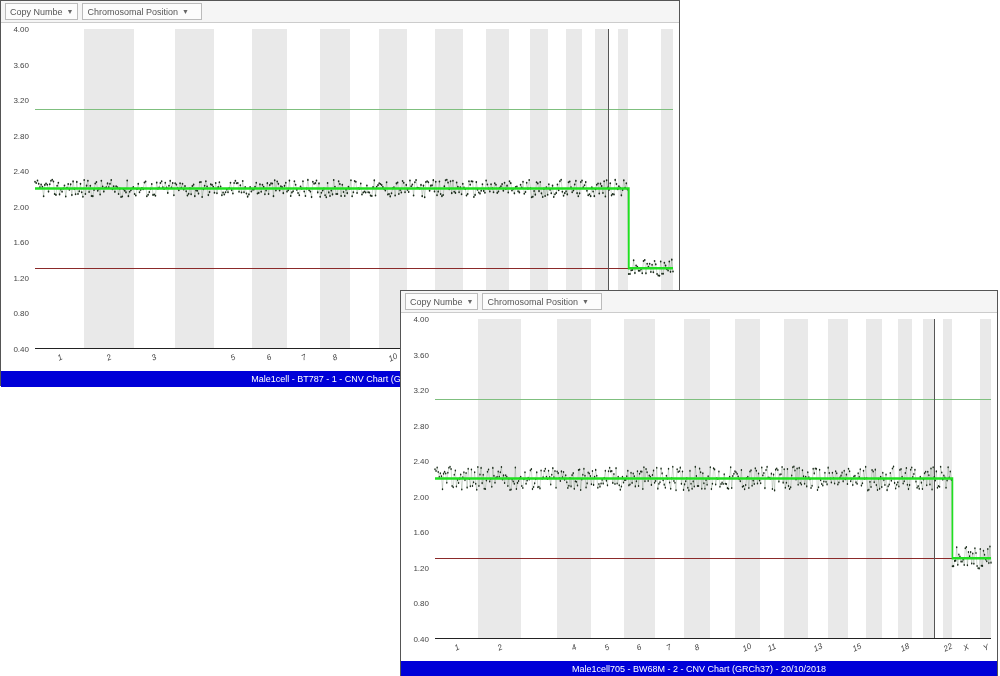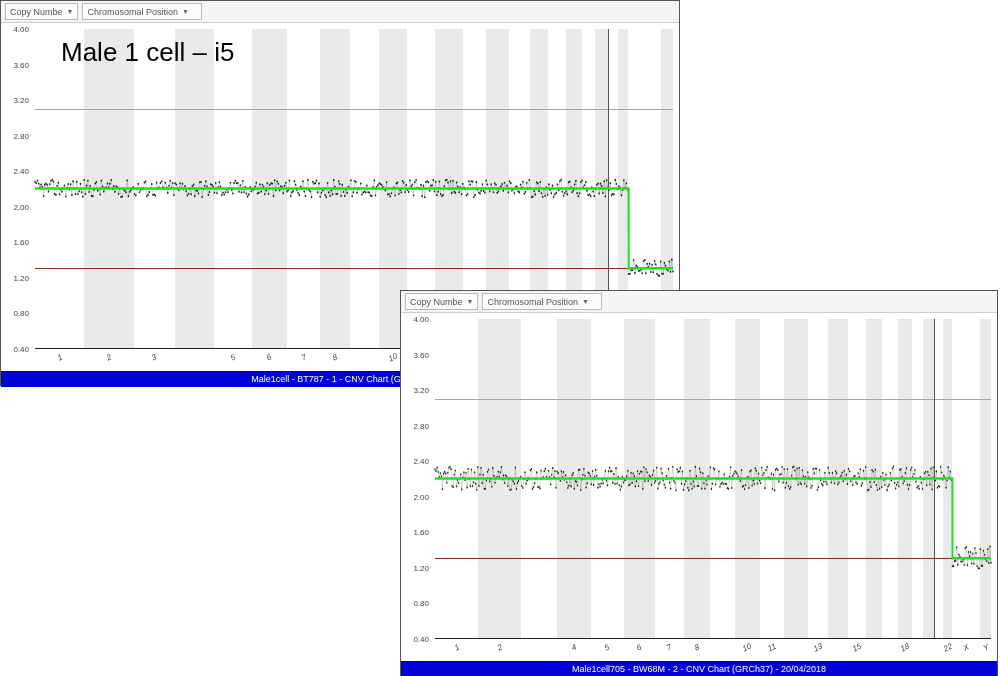--- a/index.html
+++ b/index.html
@@ -704,21 +704,20 @@
           <circle cx="986.5" cy="293.2" r="1.3" fill="#1a2a1a"></circle>
           <circle cx="988.4" cy="296.7" r="1.3" fill="#1a2a1a"></circle>
           <circle cx="990.4" cy="301.2" r="1.3" fill="#1a2a1a"></circle>
           <circle cx="992.3" cy="302.8" r="1.3" fill="#1a2a1a"></circle>
           <circle cx="994.2" cy="291.5" r="1.3" fill="#1a2a1a"></circle>
           <circle cx="996.1" cy="304.5" r="1.3" fill="#1a2a1a"></circle>
           <circle cx="998.1" cy="289.2" r="1.3" fill="#1a2a1a"></circle>
           <circle cx="1000.0" cy="304.0" r="1.3" fill="#1a2a1a"></circle>
           <path d="M 0 200 L 1.9267822736030829 200 L 3.8535645472061657 200 L 5.780346820809248 200 L 7.707129094412331 200 L 9.633911368015413 200 L 11.560693641618496 200 L 13.48747591522158 200 L 15.414258188824663 200 L 17.341040462427745 200 L 19.267822736030826 200 L 21.19460500963391 200 L 23.12138728323699 200 L 25.048169556840076 200 L 26.97495183044316 200 L 28.90173410404624 200 L 30.828516377649326 200 L 32.75529865125241 200 L 34.68208092485549 200 L 36.60886319845857 200 L 38.53564547206165 200 L 40.46242774566474 200 L 42.38921001926782 200 L 44.31599229287091 200 L 46.24277456647398 200 L 48.16955684007707 200 L 50.09633911368015 200 L 52.02312138728324 200 L 53.94990366088632 200 L 55.8766859344894 200 L 57.80346820809248 200 L 59.73025048169557 200 L 61.65703275529865 200 L 63.58381502890173 200 L 65.51059730250482 200 L 67.4373795761079 200 L 69.36416184971098 200 L 71.29094412331406 200 L 73.21772639691714 200 L 75.14450867052024 200 L 77.0712909441233 200 L 78.9980732177264 200 L 80.92485549132948 200 L 82.85163776493256 200 L 84.77842003853564 200 L 86.70520231213872 200 L 88.63198458574182 200 L 90.5587668593449 200 L 92.48554913294797 200 L 94.41233140655106 200 L 96.33911368015414 200 L 98.26589595375724 200 L 100.1926782273603 200 L 102.11946050096338 200 L 104.04624277456648 200 L 105.97302504816955 200 L 107.89980732177264 200 L 109.82658959537572 200 L 111.7533718689788 200 L 113.68015414258188 200 L 115.60693641618496 200 L 117.53371868978806 200 L 119.46050096339114 200 L 121.38728323699422 200 L 123.3140655105973 200 L 125.24084778420038 200 L 127.16763005780346 200 L 129.09441233140657 200 L 131.02119460500964 200 L 132.9479768786127 200 L 134.8747591522158 200 L 136.80154142581887 200 L 138.72832369942196 200 L 140.65510597302506 200 L 142.58188824662813 200 L 144.50867052023122 200 L 146.4354527938343 200 L 148.36223506743738 200 L 150.28901734104048 200 L 152.21579961464354 200 L 154.1425818882466 200 L 156.0693641618497 200 L 157.9961464354528 200 L 159.9229287090559 200 L 161.84971098265896 200 L 163.77649325626203 200 L 165.70327552986512 200 L 167.63005780346822 200 L 169.55684007707129 200 L 171.48362235067438 200 L 173.41040462427745 200 L 175.3371868978805 200 L 177.26396917148364 200 L 179.1907514450867 200 L 181.1175337186898 200 L 183.04431599229287 200 L 184.97109826589593 200 L 186.89788053949906 200 L 188.82466281310212 200 L 190.7514450867052 200 L 192.67822736030828 200 L 194.60500963391135 200 L 196.53179190751447 200 L 198.45857418111754 200 L 200.3853564547206 200 L 202.3121387283237 200 L 204.23892100192677 200 L 206.16570327552986 200 L 208.09248554913296 200 L 210.01926782273603 200 L 211.9460500963391 200 L 213.8728323699422 200 L 215.79961464354528 200 L 217.72639691714838 200 L 219.65317919075144 200 L 221.5799614643545 200 L 223.5067437379576 200 L 225.4335260115607 200 L 227.36030828516377 200 L 229.28709055876686 200 L 231.21387283236993 200 L 233.14065510597302 200 L 235.06743737957612 200 L 236.9942196531792 200 L 238.92100192678228 200 L 240.84778420038535 200 L 242.77456647398844 200 L 244.70134874759154 200 L 246.6281310211946 200 L 248.55491329479767 200 L 250.48169556840077 200 L 252.40847784200386 200 L 254.33526011560693 200 L 256.26204238921 200 L 258.18882466281315 200 L 260.11560693641616 200 L 262.0423892100193 200 L 263.96917148362235 200 L 265.8959537572254 200 L 267.82273603082854 200 L 269.7495183044316 200 L 271.67630057803467 200 L 273.60308285163774 200 L 275.52986512524086 200 L 277.4566473988439 200 L 279.383429672447 200 L 281.3102119460501 200 L 283.2369942196532 200 L 285.16377649325625 200 L 287.0905587668594 200 L 289.01734104046244 200 L 290.9441233140655 200 L 292.8709055876686 200 L 294.7976878612717 200 L 296.72447013487476 200 L 298.65125240847783 200 L 300.57803468208095 200 L 302.50481695568396 200 L 304.4315992292871 200 L 306.3583815028902 200 L 308.2851637764932 200 L 310.21194605009634 200 L 312.1387283236994 200 L 314.0655105973025 200 L 315.9922928709056 200 L 317.91907514450867 200 L 319.8458574181118 200 L 321.7726396917148 200 L 323.6994219653179 200 L 325.62620423892105 200 L 327.55298651252406 200 L 329.4797687861272 200 L 331.40655105973025 200 L 333.3333333333333 200 L 335.26011560693644 200 L 337.1868978805395 200 L 339.11368015414257 200 L 341.04046242774564 200 L 342.96724470134876 200 L 344.8940269749518 200 L 346.8208092485549 200 L 348.747591522158 200 L 350.674373795761 200 L 352.60115606936415 200 L 354.5279383429673 200 L 356.45472061657034 200 L 358.3815028901734 200 L 360.3082851637765 200 L 362.2350674373796 200 L 364.16184971098266 200 L 366.08863198458573 200 L 368.01541425818886 200 L 369.94219653179186 200 L 371.868978805395 200 L 373.7957610789981 200 L 375.7225433526011 200 L 377.64932562620425 200 L 379.5761078998073 200 L 381.5028901734104 200 L 383.4296724470135 200 L 385.35645472061657 200 L 387.28323699421964 200 L 389.2100192678227 200 L 391.1368015414258 200 L 393.06358381502895 200 L 394.99036608863196 200 L 396.9171483622351 200 L 398.84393063583815 200 L 400.7707129094412 200 L 402.69749518304434 200 L 404.6242774566474 200 L 406.5510597302505 200 L 408.47784200385354 200 L 410.40462427745666 200 L 412.33140655105973 200 L 414.2581888246628 200 L 416.1849710982659 200 L 418.11175337186893 200 L 420.03853564547205 200 L 421.9653179190752 200 L 423.8921001926782 200 L 425.8188824662813 200 L 427.7456647398844 200 L 429.6724470134875 200 L 431.59922928709057 200 L 433.52601156069363 200 L 435.45279383429676 200 L 437.37957610789977 200 L 439.3063583815029 200 L 441.233140655106 200 L 443.159922928709 200 L 445.08670520231215 200 L 447.0134874759152 200 L 448.9402697495183 200 L 450.8670520231214 200 L 452.79383429672447 200 L 454.72061657032754 200 L 456.6473988439306 200 L 458.5741811175337 200 L 460.5009633911368 200 L 462.42774566473986 200 L 464.354527938343 200 L 466.28131021194605 200 L 468.2080924855491 200 L 470.13487475915224 200 L 472.0616570327553 200 L 473.9884393063584 200 L 475.91522157996144 200 L 477.84200385356456 200 L 479.76878612716763 200 L 481.6955684007707 200 L 483.6223506743738 200 L 485.5491329479769 200 L 487.47591522157995 200 L 489.4026974951831 200 L 491.3294797687861 200 L 493.2562620423892 200 L 495.1830443159923 200 L 497.10982658959534 200 L 499.03660886319847 200 L 500.96339113680153 200 L 502.89017341040466 200 L 504.8169556840077 200 L 506.74373795761073 200 L 508.67052023121386 200 L 510.5973025048169 200 L 512.52408477842 200 L 514.4508670520231 200 L 516.3776493256263 200 L 518.3044315992292 200 L 520.2312138728323 200 L 522.1579961464354 200 L 524.0847784200386 200 L 526.0115606936416 200 L 527.9383429672447 200 L 529.8651252408479 200 L 531.7919075144508 200 L 533.7186897880539 200 L 535.6454720616571 200 L 537.5722543352601 200 L 539.4990366088632 200 L 541.4258188824663 200 L 543.3526011560693 200 L 545.2793834296724 200 L 547.2061657032755 200 L 549.1329479768787 200 L 551.0597302504817 200 L 552.9865125240848 200 L 554.9132947976879 200 L 556.8400770712909 200 L 558.766859344894 200 L 560.693641618497 200 L 562.6204238921002 200 L 564.5472061657033 200 L 566.4739884393064 200 L 568.4007707129094 200 L 570.3275529865125 200 L 572.2543352601156 200 L 574.1811175337187 200 L 576.1078998073218 200 L 578.0346820809249 200 L 579.9614643545278 200 L 581.888246628131 200 L 583.8150289017341 200 L 585.7418111753371 200 L 587.6685934489403 200 L 589.5953757225434 200 L 591.5221579961463 200 L 593.4489402697495 200 L 595.3757225433526 200 L 597.3025048169557 200 L 599.2292870905587 200 L 601.1560693641619 200 L 603.082851637765 200 L 605.0096339113679 200 L 606.9364161849711 200 L 608.8631984585742 200 L 610.7899807321772 200 L 612.7167630057804 200 L 614.6435452793835 200 L 616.5703275529864 200 L 618.4971098265895 200 L 620.4238921001927 200 L 622.3506743737958 200 L 624.2774566473988 200 L 626.204238921002 200 L 628.131021194605 200 L 630.057803468208 200 L 631.9845857418112 200 L 633.9113680154143 200 L 635.8381502890173 200 L 637.7649325626204 200 L 639.6917148362236 200 L 641.6184971098265 200 L 643.5452793834296 200 L 645.4720616570328 200 L 647.3988439306358 200 L 649.3256262042389 200 L 651.2524084778421 200 L 653.179190751445 200 L 655.1059730250481 200 L 657.0327552986512 200 L 658.9595375722544 200 L 660.8863198458574 200 L 662.8131021194605 200 L 664.7398843930636 200 L 666.6666666666666 200 L 668.5934489402697 200 L 670.5202312138729 200 L 672.4470134874759 200 L 674.373795761079 200 L 676.3005780346821 200 L 678.2273603082851 200 L 680.1541425818882 200 L 682.0809248554913 200 L 684.0077071290945 200 L 685.9344894026975 200 L 687.8612716763006 200 L 689.7880539499037 200 L 691.7148362235067 200 L 693.6416184971098 200 L 695.568400770713 200 L 697.495183044316 200 L 699.4219653179191 200 L 701.348747591522 200 L 703.2755298651252 200 L 705.2023121387283 200 L 707.1290944123314 200 L 709.0558766859345 200 L 710.9826589595376 200 L 712.9094412331407 200 L 714.8362235067437 200 L 716.7630057803468 200 L 718.6897880539499 200 L 720.616570327553 200 L 722.5433526011561 200 L 724.4701348747592 200 L 726.3969171483621 200 L 728.3236994219653 200 L 730.2504816955684 200 L 732.1772639691715 200 L 734.1040462427746 200 L 736.0308285163777 200 L 737.9576107899807 200 L 739.8843930635837 200 L 741.8111753371869 200 L 743.73795761079 200 L 745.664739884393 200 L 747.5915221579962 200 L 749.5183044315993 200 L 751.4450867052022 200 L 753.3718689788054 200 L 755.2986512524085 200 L 757.2254335260116 200 L 759.1522157996146 200 L 761.0789980732178 200 L 763.0057803468208 200 L 764.9325626204238 200 L 766.859344894027 200 L 768.7861271676301 200 L 770.7129094412331 200 L 772.6396917148363 200 L 774.5664739884393 200 L 776.4932562620423 200 L 778.4200385356454 200 L 780.3468208092486 200 L 782.2736030828517 200 L 784.2003853564547 200 L 786.1271676300579 200 L 788.0539499036609 200 L 789.9807321772639 200 L 791.9075144508671 200 L 793.8342967244702 200 L 795.7610789980732 200 L 797.6878612716763 200 L 799.6146435452794 200 L 801.5414258188824 200 L 803.4682080924855 200 L 805.3949903660887 200 L 807.3217726396917 200 L 809.2485549132948 200 L 811.1753371868979 200 L 813.102119460501 200 L 815.028901734104 200 L 816.9556840077071 200 L 818.8824662813103 200 L 820.8092485549133 200 L 822.7360308285164 200 L 824.6628131021195 200 L 826.5895953757225 200 L 828.5163776493256 200 L 830.4431599229288 200 L 832.3699421965318 200 L 834.2967244701349 200 L 836.2235067437379 200 L 838.150289017341 200 L 840.0770712909441 200 L 842.0038535645472 200 L 843.9306358381504 200 L 845.8574181117534 200 L 847.7842003853564 200 L 849.7109826589596 200 L 851.6377649325626 200 L 853.5645472061657 200 L 855.4913294797688 200 L 857.4181117533719 200 L 859.344894026975 200 L 861.271676300578 200 L 863.1984585741811 200 L 865.1252408477842 200 L 867.0520231213873 200 L 868.9788053949904 200 L 870.9055876685935 200 L 872.8323699421965 200 L 874.7591522157995 200 L 876.6859344894027 200 L 878.6127167630058 200 L 880.5394990366088 200 L 882.466281310212 200 L 884.393063583815 200 L 886.319845857418 200 L 888.2466281310212 200 L 890.1734104046243 200 L 892.1001926782274 200 L 894.0269749518304 200 L 895.9537572254336 200 L 897.8805394990366 200 L 899.8073217726396 200 L 901.7341040462428 200 L 903.6608863198459 200 L 905.5876685934489 200 L 907.5144508670521 200 L 909.4412331406551 200 L 911.3680154142581 200 L 913.2947976878612 200 L 915.2215799614644 200 L 917.1483622350675 200 L 919.0751445086705 200 L 921.0019267822736 200 L 922.9287090558767 200 L 924.8554913294797 200 L 926.7822736030829 200 L 928.709055876686 200 L 930.635838150289 200 L 930.635838150289 300 L 932.5626204238921 300 L 934.4894026974952 300 L 936.4161849710982 300 L 938.3429672447013 300 L 940.2697495183045 300 L 942.1965317919075 300 L 944.1233140655106 300 L 946.0500963391137 300 L 947.9768786127167 300 L 949.9036608863198 300 L 951.8304431599229 300 L 953.7572254335261 300 L 955.6840077071291 300 L 957.6107899807321 300 L 959.5375722543353 300 L 961.4643545279383 300 L 963.3911368015414 300 L 965.3179190751446 300 L 967.2447013487476 300 L 969.1714836223507 300 L 971.0982658959538 300 L 973.0250481695568 300 L 974.9518304431599 300 L 976.878612716763 300 L 978.8053949903662 300 L 980.7321772639692 300 L 982.6589595375722 300 L 984.5857418111754 300 L 986.5125240847784 300 L 988.4393063583815 300 L 990.3660886319846 300 L 992.2928709055877 300 L 994.2196531791907 300 L 996.1464354527938 300 L 998.0732177263969 300 L 1000 300" stroke="#20e020" stroke-width="3" fill="none"></path>
         </svg>
-      <div class="title-annotation" style="left:26px; top:8px;">Male 1 cell – i5</div>
     </div>
     <div class="xlabels" id="xl1">
         <div class="xlab" style="left: 3.86792%;">1</div>
         <div class="xlab" style="left: 11.6038%;">2</div>
         <div class="xlab" style="left: 18.6792%;">3</div>
         <div class="xlab" style="left: 30.9906%;">5</div>
         <div class="xlab" style="left: 36.7453%;">6</div>
         <div class="xlab" style="left: 42.1226%;">7</div>
         <div class="xlab" style="left: 47.0755%;">8</div>
         <div class="xlab" style="left: 56.1792%;">10</div>
@@ -1325,14 +1324,14 @@
         <div class="xlab" style="left: 60.566%;">11</div>
         <div class="xlab" style="left: 68.9151%;">13</div>
         <div class="xlab" style="left: 75.8962%;">15</div>
         <div class="xlab" style="left: 84.4811%;">18</div>
         <div class="xlab" style="left: 92.217%;">22</div>
         <div class="xlab" style="left: 95.566%;">X</div>
         <div class="xlab" style="left: 99.0566%;">Y</div>
       </div>
   </div>
 
-  <div class="footer">Male1cell705 - BW68M - 2 - CNV Chart (GRCh37) - 20/04/2018</div>
+  <div class="footer">Male1cell705 - BW68M - 2 - CNV Chart (GRCh37) - 20/10/2018</div>
 </div>
 
 </body></html>

